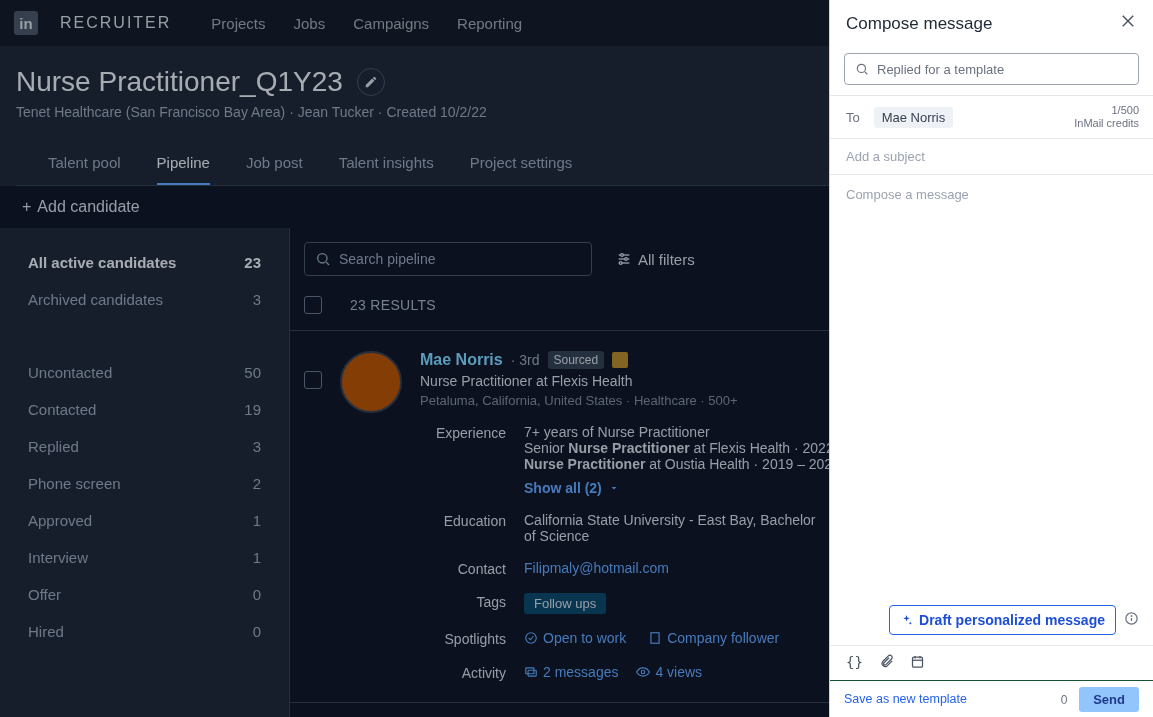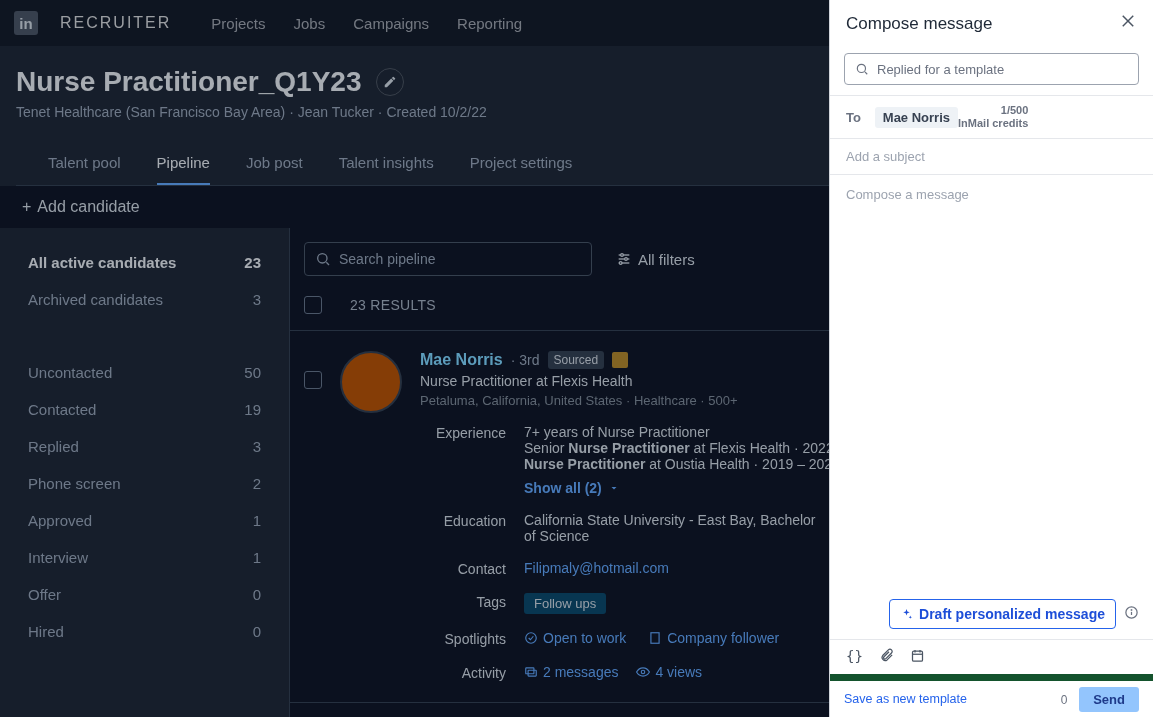--- a/index.html
+++ b/index.html
@@ -12,21 +12,21 @@
 .topnav { display:flex; align-items:center; height:46px; padding:0 14px; gap:22px; background:rgba(20,30,45,0.98); }
 .logo { width:24px; height:24px; background:#4a5568; border-radius:3px; display:flex; align-items:center; justify-content:center; color:#cbd5e1; font-weight:700; font-size:15px; }
 .brand { font-size:16px; color:#d1d5db; letter-spacing:2px; font-weight:300; }
 .navlinks { display:flex; gap:28px; margin-left:18px; }
 .navlinks a { color:#9ca3af; text-decoration:none; font-size:15px; }
 .topsearch { margin-left:auto; width:260px; height:34px; background:#2d3748; border-radius:4px; display:flex; align-items:center; padding:0 10px; color:#87929f; }
 .topsearch svg { margin-right:8px; }
 
 
 .projhead { padding:20px 16px 0 16px; }
-.projtitle { font-size:28px; font-weight:700; color:#e2e8f0; display:flex; align-items:center; gap:14px; }
+.projtitle { font-size:28px; font-weight:400; color:#e2e8f0; display:flex; align-items:center; gap:14px; }
 .editpen { width:28px; height:28px; border:1px solid #4b5563; border-radius:50%; display:flex; align-items:center; justify-content:center; }
 .projmeta { color:#94a3b8; margin-top:6px; font-size:14px; }
 
 .tabs { display:flex; gap:36px; margin-top:22px; padding:0 32px; border-bottom:1px solid #334155; }
 .tab { padding:12px 0; color:#94a3b8; font-size:15px; cursor:pointer; }
 .tab.active { color:#e2e8f0; border-bottom:2px solid #60a5fa; }
 
 .addcand { padding:12px 22px; color:#cbd5e1; font-size:16px; display:flex; align-items:center; gap:6px; background:#0f172a; }
 
 
@@ -61,31 +61,31 @@
 .showall { color:#60a5fa; font-weight:600; margin-top:8px; display:flex; align-items:center; gap:6px; }
 .tagchip { background:#0c4a6e; color:#cbd5e1; padding:3px 10px; border-radius:3px; font-size:13px; display:inline-block; }
 .spot { color:#60a5fa; display:inline-flex; align-items:center; gap:5px; margin-right:18px; }
 .act { color:#60a5fa; display:inline-flex; align-items:center; gap:5px; margin-right:14px; }
 
 
 .panel { position:absolute; top:0; right:0; width:324px; height:717px; background:#fff; color:#1f2937; border-left:1px solid #d1d5db; display:flex; flex-direction:column; }
 .panhead { display:flex; align-items:center; justify-content:space-between; padding:12px 16px 8px 16px; font-size:17px; }
 .closex { cursor:pointer; color:#4b5563; }
 .templatebox { margin:10px 14px; border:1px solid #9ca3af; border-radius:4px; height:32px; display:flex; align-items:center; padding:0 10px; color:#6b7280; font-size:13px; }
-.torow { display:flex; align-items:center; justify-content:flex-start; padding:8px 14px 8px 16px; border-top:1px solid #e5e7eb;font-weight:bold; }
+.torow { display:flex; align-items:center; justify-content:space-between; padding:8px 14px 8px 16px; border-top:1px solid #e5e7eb; }
 .tolabel { color:#6b7280; font-size:13px; margin-right:10px; }
 .tochip { background:#eef2f6; padding:3px 8px; border-radius:3px; font-size:13px; color:#374151; }
 .credits { text-align:right; font-size:11px; color:#6b7280; line-height:1.2; }
 .subj { border-top:1px solid #e5e7eb; border-bottom:1px solid #e5e7eb; padding:10px 16px; color:#9ca3af; font-size:13px; }
 .composebody { flex:1; padding:12px 16px; color:#9ca3af; font-size:13px; }
 .draftbtn { border:1.5px solid #2563eb; color:#1d4ed8; padding:6px 10px; border-radius:4px; font-size:14px; font-weight:600; display:inline-flex; align-items:center; gap:6px; }
 .draftrow { display:flex; align-items:center; justify-content:flex-end; gap:8px; padding:0 14px 10px 14px; }
 .infobubble { color:#6b7280; }
 .toolbar { border-top:1px solid #e5e7eb; padding:8px 16px; display:flex; gap:16px; color:#4b5563; }
-.panfoot { border-top:7px solid #14532d; padding:10px 14px; display:flex; align-items:center; justify-content:space-between; }
+.panfoot { border-top:1px solid #14532d; padding:10px 14px; display:flex; align-items:center; justify-content:space-between; }
 .savetmpl { color:#2563eb; font-size:12.5px; }
 .sendbtn { background:#93c5fd; color:#1e3a8a; padding:5px 14px; border-radius:3px; font-size:13px; font-weight:600; }
 .sendcount { color:#6b7280; font-size:12px; margin-right:8px; }
 .cursor { position:absolute; right:152px; top:630px; font-size:22px; color:#000; transform:rotate(-10deg); }
 .overlay { position:absolute; inset:0; background:rgba(0,0,0,0.26); pointer-events:none; z-index:5; }
 .panel { z-index:10; }
 svg { flex-shrink:0; }
 </style>
 </head>
 <body>

